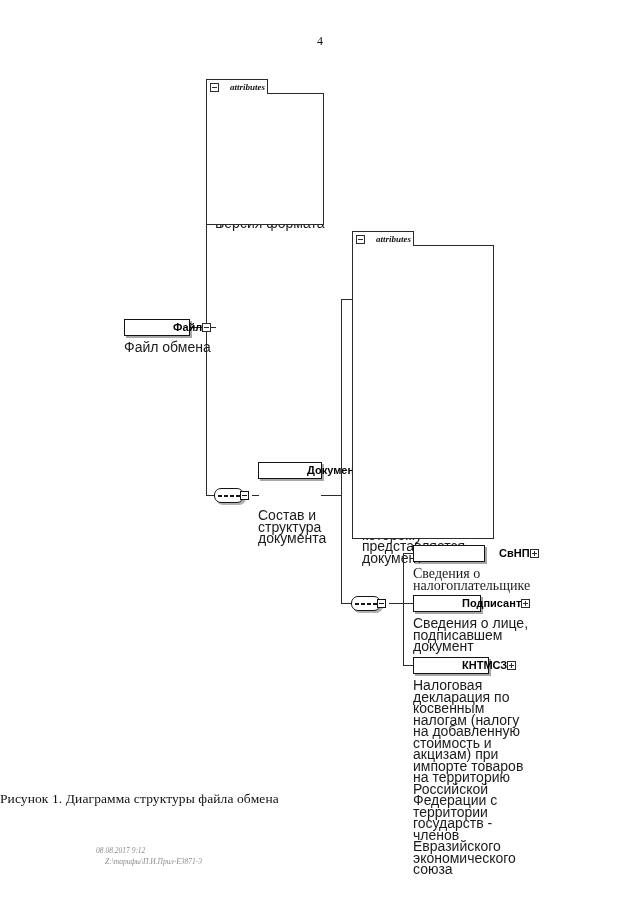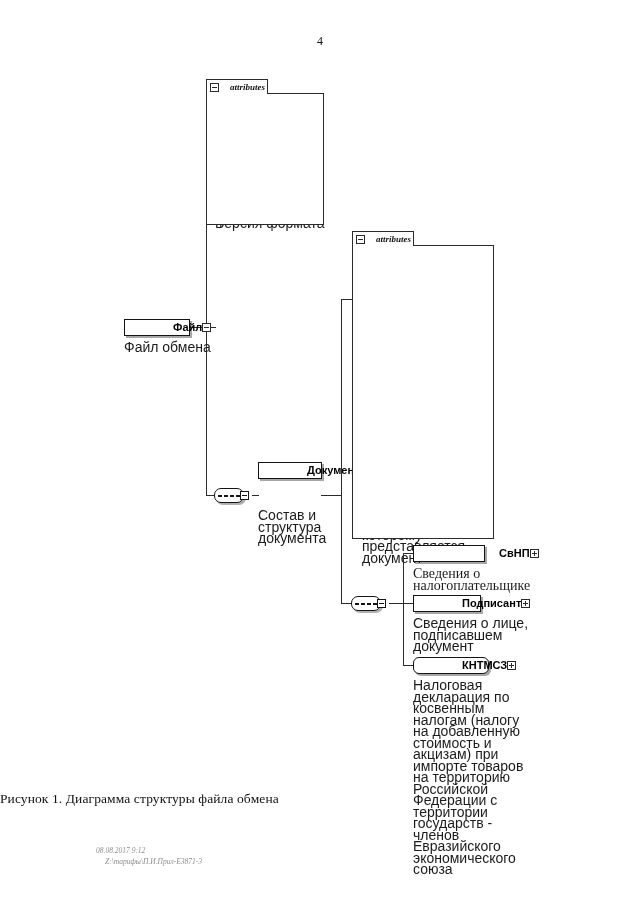--- a/index.html
+++ b/index.html
@@ -240,21 +240,21 @@
     <span class="pmbox plus"></span>
   </div>
   <div class="anno" style="left:413px;top:568px;width:104px;font-family:Liberation Serif, serif;">Сведения о налогоплательщике</div>
 
   <div class="node" style="left:413px;top:595px;width:68px;">
     <span class="nlabel">Подписант</span>
     <span class="pmbox plus"></span>
   </div>
   <div class="anno" style="left:413px;top:618px;width:116px;">Сведения о лице, подписавшем документ</div>
 
-  <div class="node" style="left:413px;top:657px;width:76px;border-radius:6px;">
+  <div class="node" style="left:413px;top:657px;width:76px;">
     <span class="nlabel">КНТМСЗ</span>
     <span class="pmbox plus"></span>
   </div>
   <div class="anno" style="left:413px;top:680px;width:118px;">Налоговая декларация по косвенным налогам (налогу на добавленную стоимость и акцизам) при импорте товаров на территорию Российской Федерации с территории государств - членов Евразийского экономического союза</div>
 
 </div>
 
 <div id="caption">Рисунок 1. Диаграмма структуры файла обмена</div>
 
 <div id="footer">

